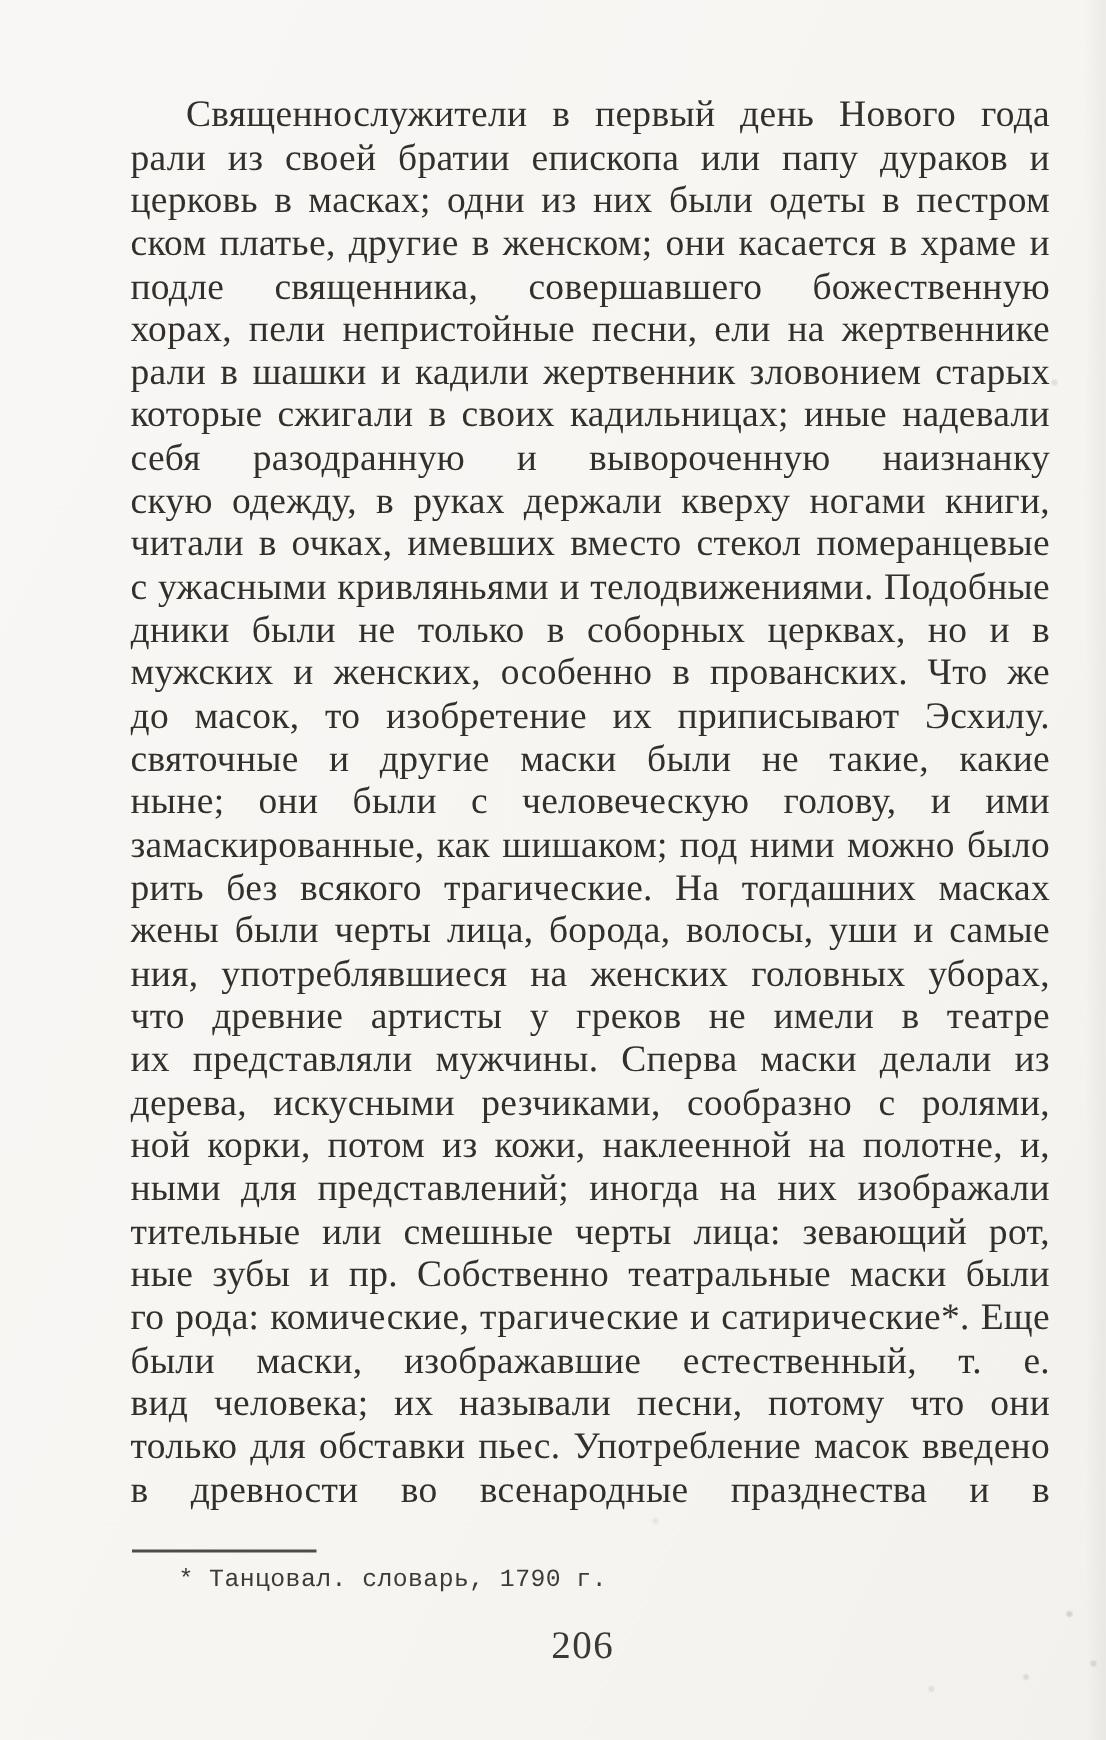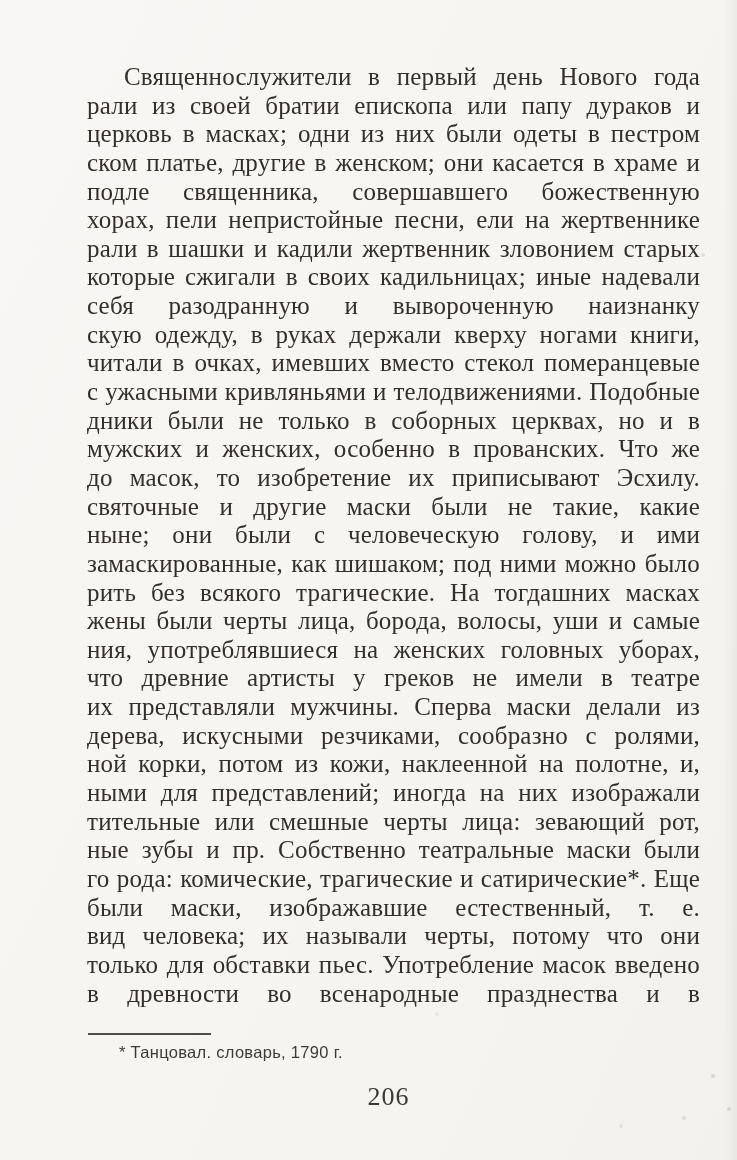--- a/index.html
+++ b/index.html
@@ -68,21 +68,21 @@
     left: 88px;
     top: 1033px;
     width: 123px;
     height: 2px;
     background: #4e4c48;
   }
   .footnote {
     position: absolute;
     left: 119px;
     top: 1043px;
-    font-family: Liberation Sans, sans-serif;
+    font-family: Liberation Mono, monospace;
     font-size: 16.5px;
     letter-spacing: 0.3px;
     color: #3d3b37;
   }
   .page-number {
     position: absolute;
     left: 20px;
     top: 1082px;
     width: 737px;
     text-align: center;
@@ -122,21 +122,21 @@
       <div class="line"><span>ния, употреблявшиеся на женских головных уборах, потому</span></div>
       <div class="line"><span>что древние артисты у греков не имели в театре женщин, роли</span></div>
       <div class="line"><span>их представляли мужчины. Сперва маски делали из древес-</span></div>
       <div class="line"><span>дерева, искусными резчиками, сообразно с ролями, определен-</span></div>
       <div class="line"><span>ной корки, потом из кожи, наклеенной на полотне, и, наконец, из</span></div>
       <div class="line"><span>ными для представлений; иногда на них изображали отвра-</span></div>
       <div class="line"><span>тительные или смешные черты лица: зевающий рот, оскален-</span></div>
       <div class="line"><span>ные зубы и пр. Собственно театральные маски были трояко-</span></div>
       <div class="line"><span>го рода: </span><span class="it">комические, трагические и сатирические</span><span>*. Еще</span></div>
       <div class="line"><span>были маски, изображавшие естественный, т. е. обыкновенный,</span></div>
-      <div class="line"><span>вид человека; их называли </span><span class="it">черты</span><span>, потому что они служили</span></div>
+      <div class="line"><span>вид человека; их называли </span><span class="it">песни</span><span>, потому что они служили</span></div>
       <div class="line"><span>только для обставки пьес. Употребление масок введено было</span></div>
       <div class="line"><span>в древности во всенародные празднества и в торжественные</span></div>
     </div>
 
   <div class="footnote-rule"></div>
 
   <div class="footnote">* Танцовал. словарь, 1790 г.</div>
 
   <div class="page-number">206</div>
 </div>

